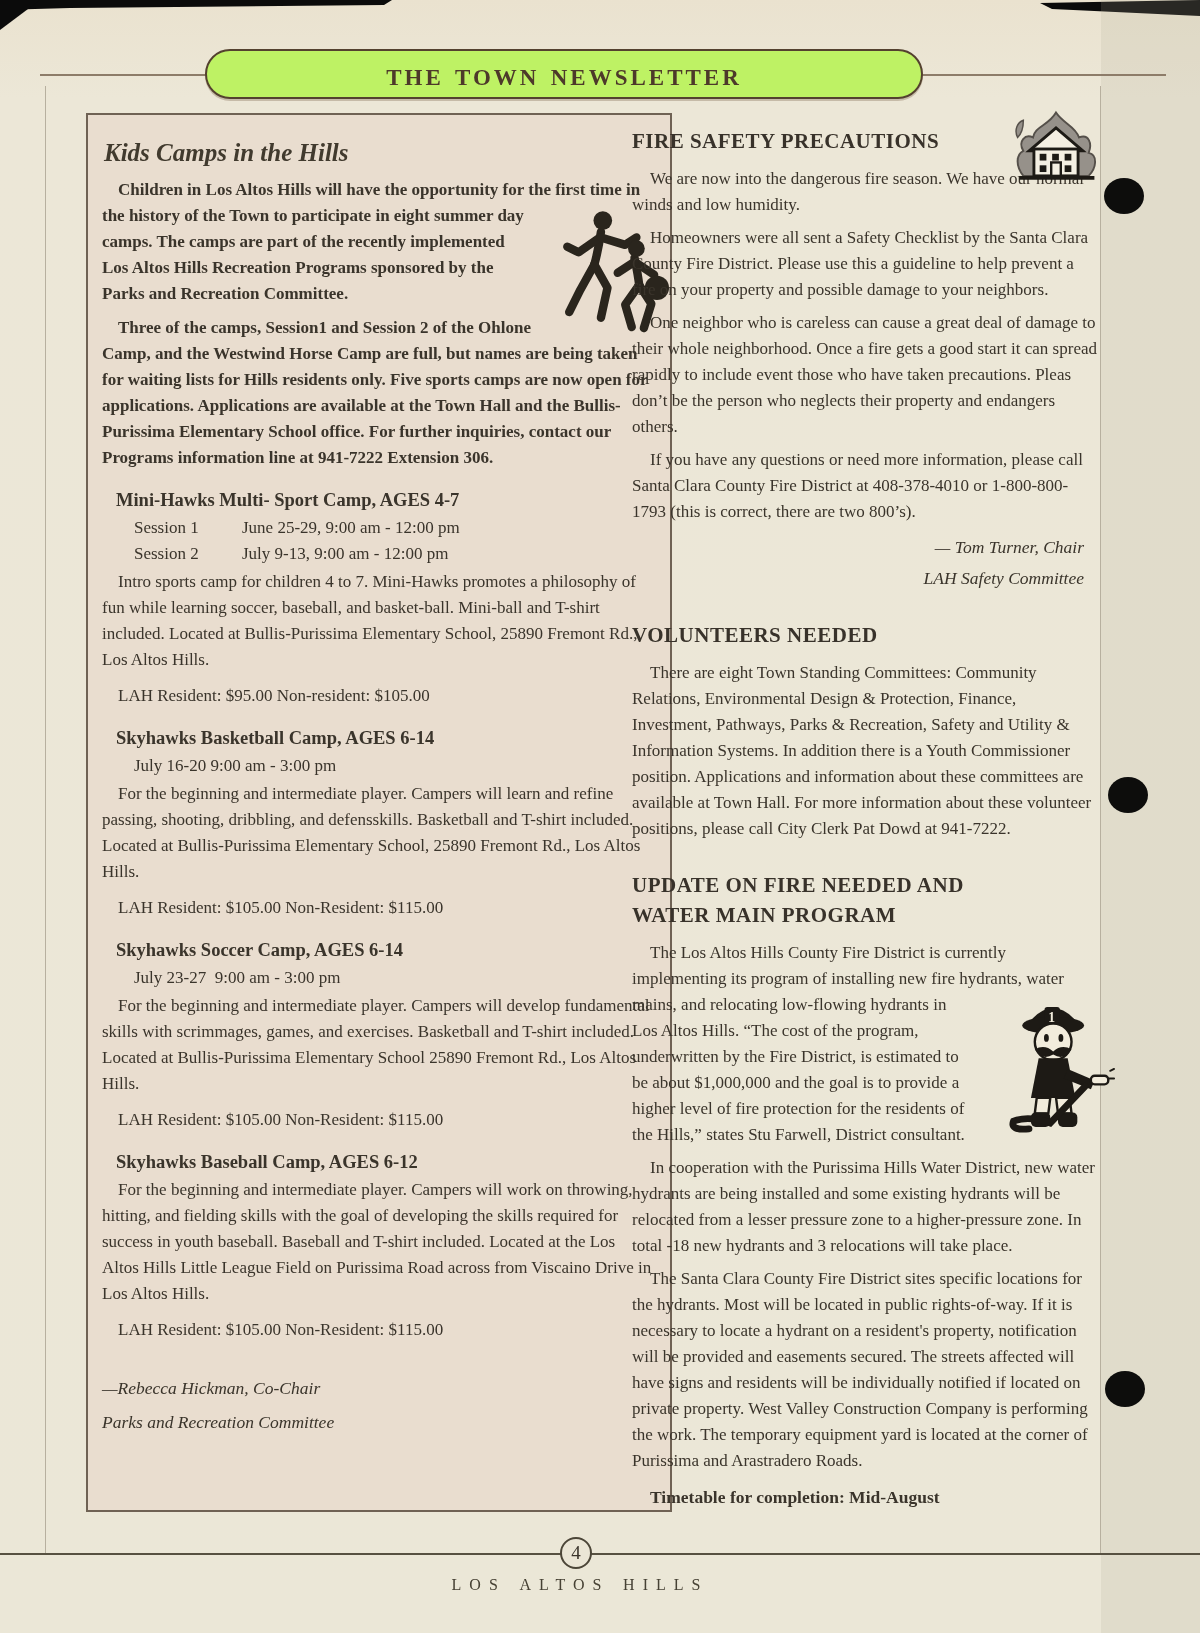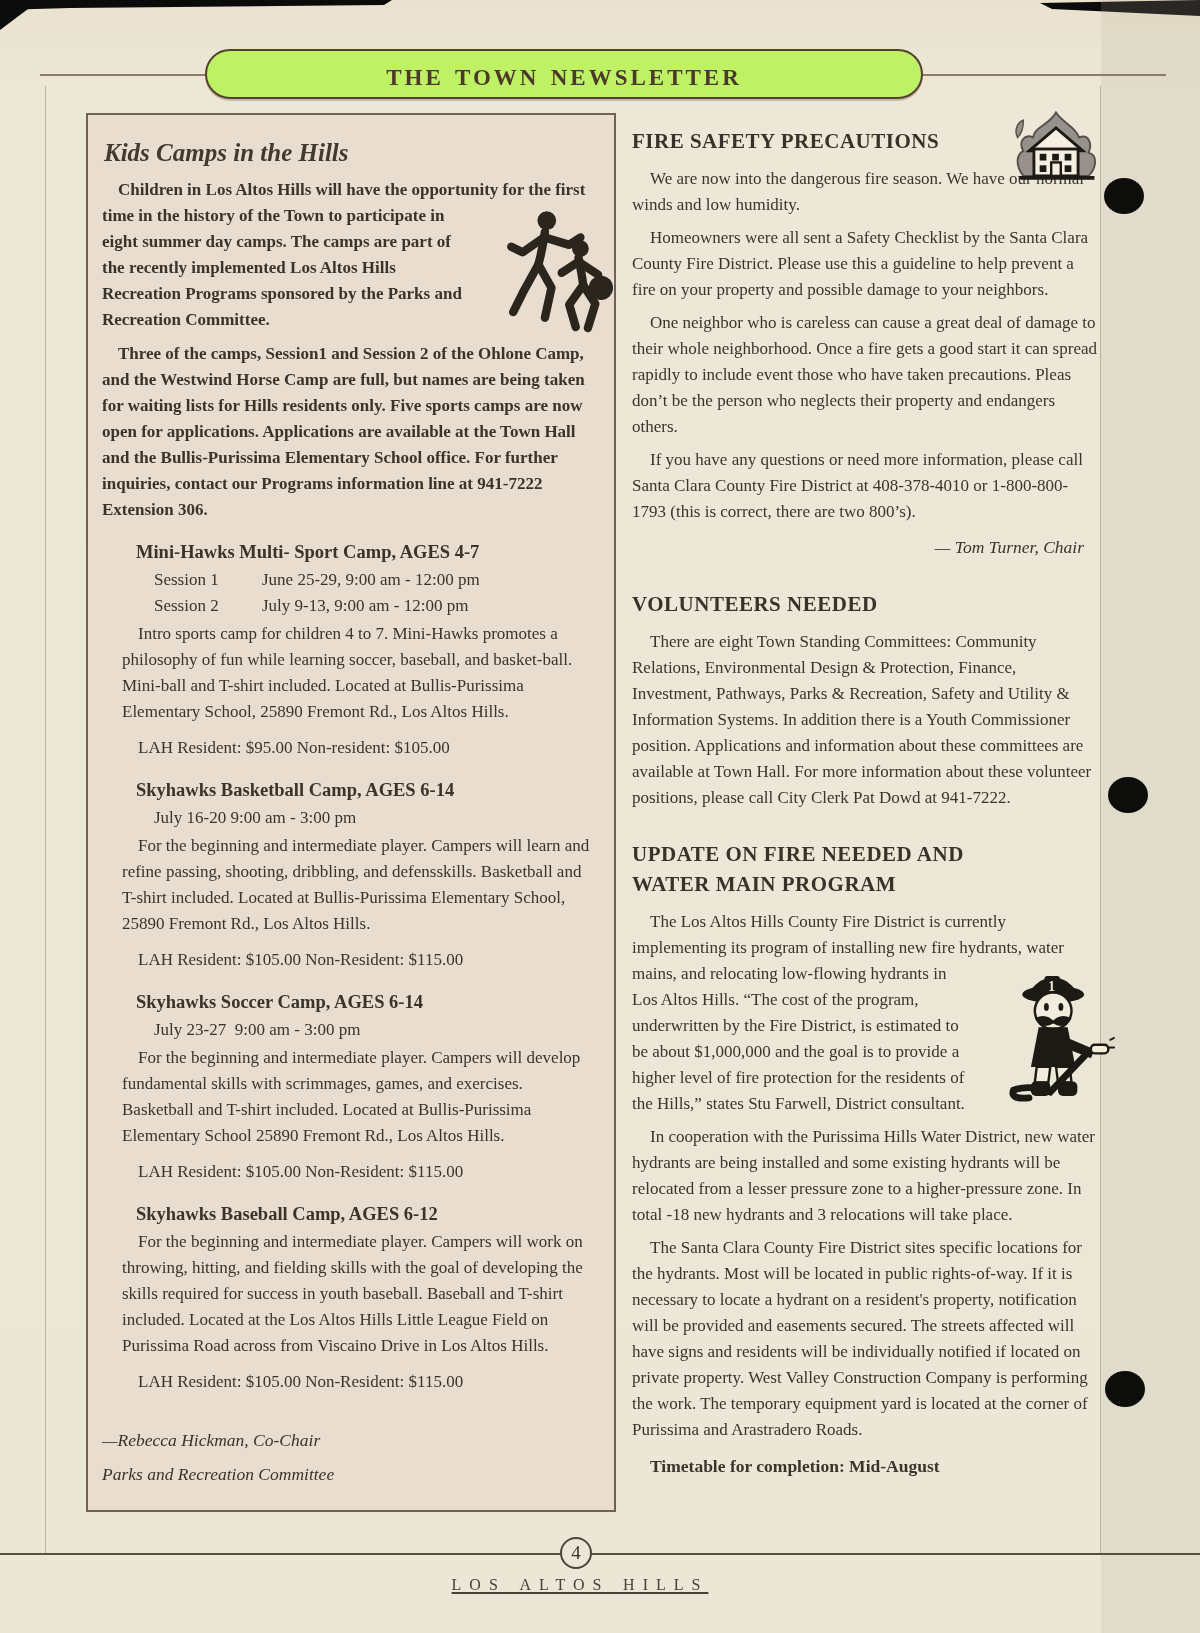--- a/index.html
+++ b/index.html
@@ -33,28 +33,28 @@
     border:2px solid #54412f;border-radius:27px;background:#bef264;
     display:flex;align-items:center;justify-content:center;
     box-shadow:0 2px 0 rgba(130,105,80,.35);
   }
   .masthead-title{
     font-size:33px;font-weight:bold;letter-spacing:3px;color:#4d392a;
     font-variant:small-caps;text-transform:lowercase;
   }
   
   .left-box{
-    position:absolute;left:86px;top:113px;width:530px;height:1399px;box-sizing:border-box;
+    position:absolute;left:86px;top:113px;width:586px;height:1399px;box-sizing:border-box;
     background:#e9ddcf;border:2px solid #6f6254;
     padding:24px 16px 0 14px;
   }
   .kids-title{font-size:25px;font-weight:bold;font-style:italic;margin:0 0 10px 2px;color:#413a2e;}
   .body-p{font-size:17px;line-height:26px;margin:0 0 8px 0;text-indent:16px;font-weight:bold;}
   .clipart-basketball{float:right;width:112px;height:132px;margin:2px 0 4px 10px;shape-margin:8px;}
-  .camp{margin-top:16px;margin-left:20px;}
+  .camp{margin-top:16px;}
   .camp-heading{font-size:18.5px;font-weight:bold;margin:0 0 2px 14px;line-height:26px;}
   .session-row{display:flex;margin-left:32px;line-height:26px;font-size:17px;}
   .session-label{width:108px;}
   .schedule{margin-left:32px;line-height:26px;font-size:17px;white-space:pre-wrap;}
   .camp-desc{font-size:17px;line-height:26px;margin:2px 0 0 0;text-indent:16px;}
   .price{font-size:17px;line-height:26px;margin:10px 0 0 16px;}
   .left-signature{margin-top:28px;text-align:left;padding-right:26px;font-style:italic;font-size:17.5px;line-height:34px;}
   
   .right-col{position:absolute;left:632px;top:126px;width:466px;}
   .section{position:relative;}
@@ -69,21 +69,21 @@
   
   .footer-rule{position:absolute;left:0;top:1553px;width:1200px;height:2px;background:#575141;}
   .page-circle{
     position:absolute;left:560px;top:1537px;width:32px;height:32px;box-sizing:border-box;
     border:2px solid #4c4638;border-radius:50%;background:#ebe6d6;
     text-align:center;line-height:28px;font-size:19px;color:#3a342b;
   }
   .footer-text{
     position:absolute;left:0;top:1570px;width:1160px;text-align:center;
     font-variant:small-caps;text-transform:lowercase;letter-spacing:8px;
-    font-size:23px;color:#464134;text-decoration:underline;
+    font-size:23px;color:#464134;
   }
 </style>
 </head>
 <body>
 
 <div class="artifact artifact-topleft-strip"></div>
 <div class="artifact artifact-topleft-wedge"></div>
 <div class="artifact artifact-topright-strip"></div>
 <div class="right-strip"></div>
 <div class="edge-line edge-left"></div>
@@ -182,20 +182,21 @@
         <line x1="12" y1="70" x2="90" y2="70" stroke="#1d1a15" stroke-width="4"></line>
       </svg>
     </span>
     <h2 class="section-title">FIRE SAFETY PRECAUTIONS</h2>
     <p class="rc-p">We are now into the dangerous fire season. We have our normal winds and low humidity.</p>
     <p class="rc-p">Homeowners were all sent a Safety Checklist by the Santa Clara County Fire District. Please use this a guideline to help prevent a fire on your property and possible damage to your neighbors.</p>
     <p class="rc-p">One neighbor who is careless can cause a great deal of damage to their whole neighborhood. Once a fire gets a good start it can spread rapidly to include event those who have taken precautions. Pleas don’t be the person who neglects their property and endangers others.</p>
     <p class="rc-p">If you have any questions or need more information, please call Santa Clara County Fire District at 408-378-4010 or 1-800-800-1793 (this is correct, there are two 800’s).</p>
     <div class="rc-signature">
       <div>— Tom Turner, Chair</div>
+      <div>LAH Safety Committee</div>
     </div>
   </div>
 
   <div class="section sec-volunteers">
     <h2 class="section-title">VOLUNTEERS NEEDED</h2>
     <p class="rc-p">There are eight Town Standing Committees: Community Relations, Environmental Design &amp; Protection, Finance, Investment, Pathways, Parks &amp; Recreation, Safety and Utility &amp; Information Systems. In addition there is a Youth Commissioner position.  Applications and information about these committees are available at Town Hall. For more information about these volunteer positions, please call City Clerk Pat Dowd at 941-7222.</p>
   </div>
 
   <div class="section sec-hydrant">
     <h2 class="section-title">

